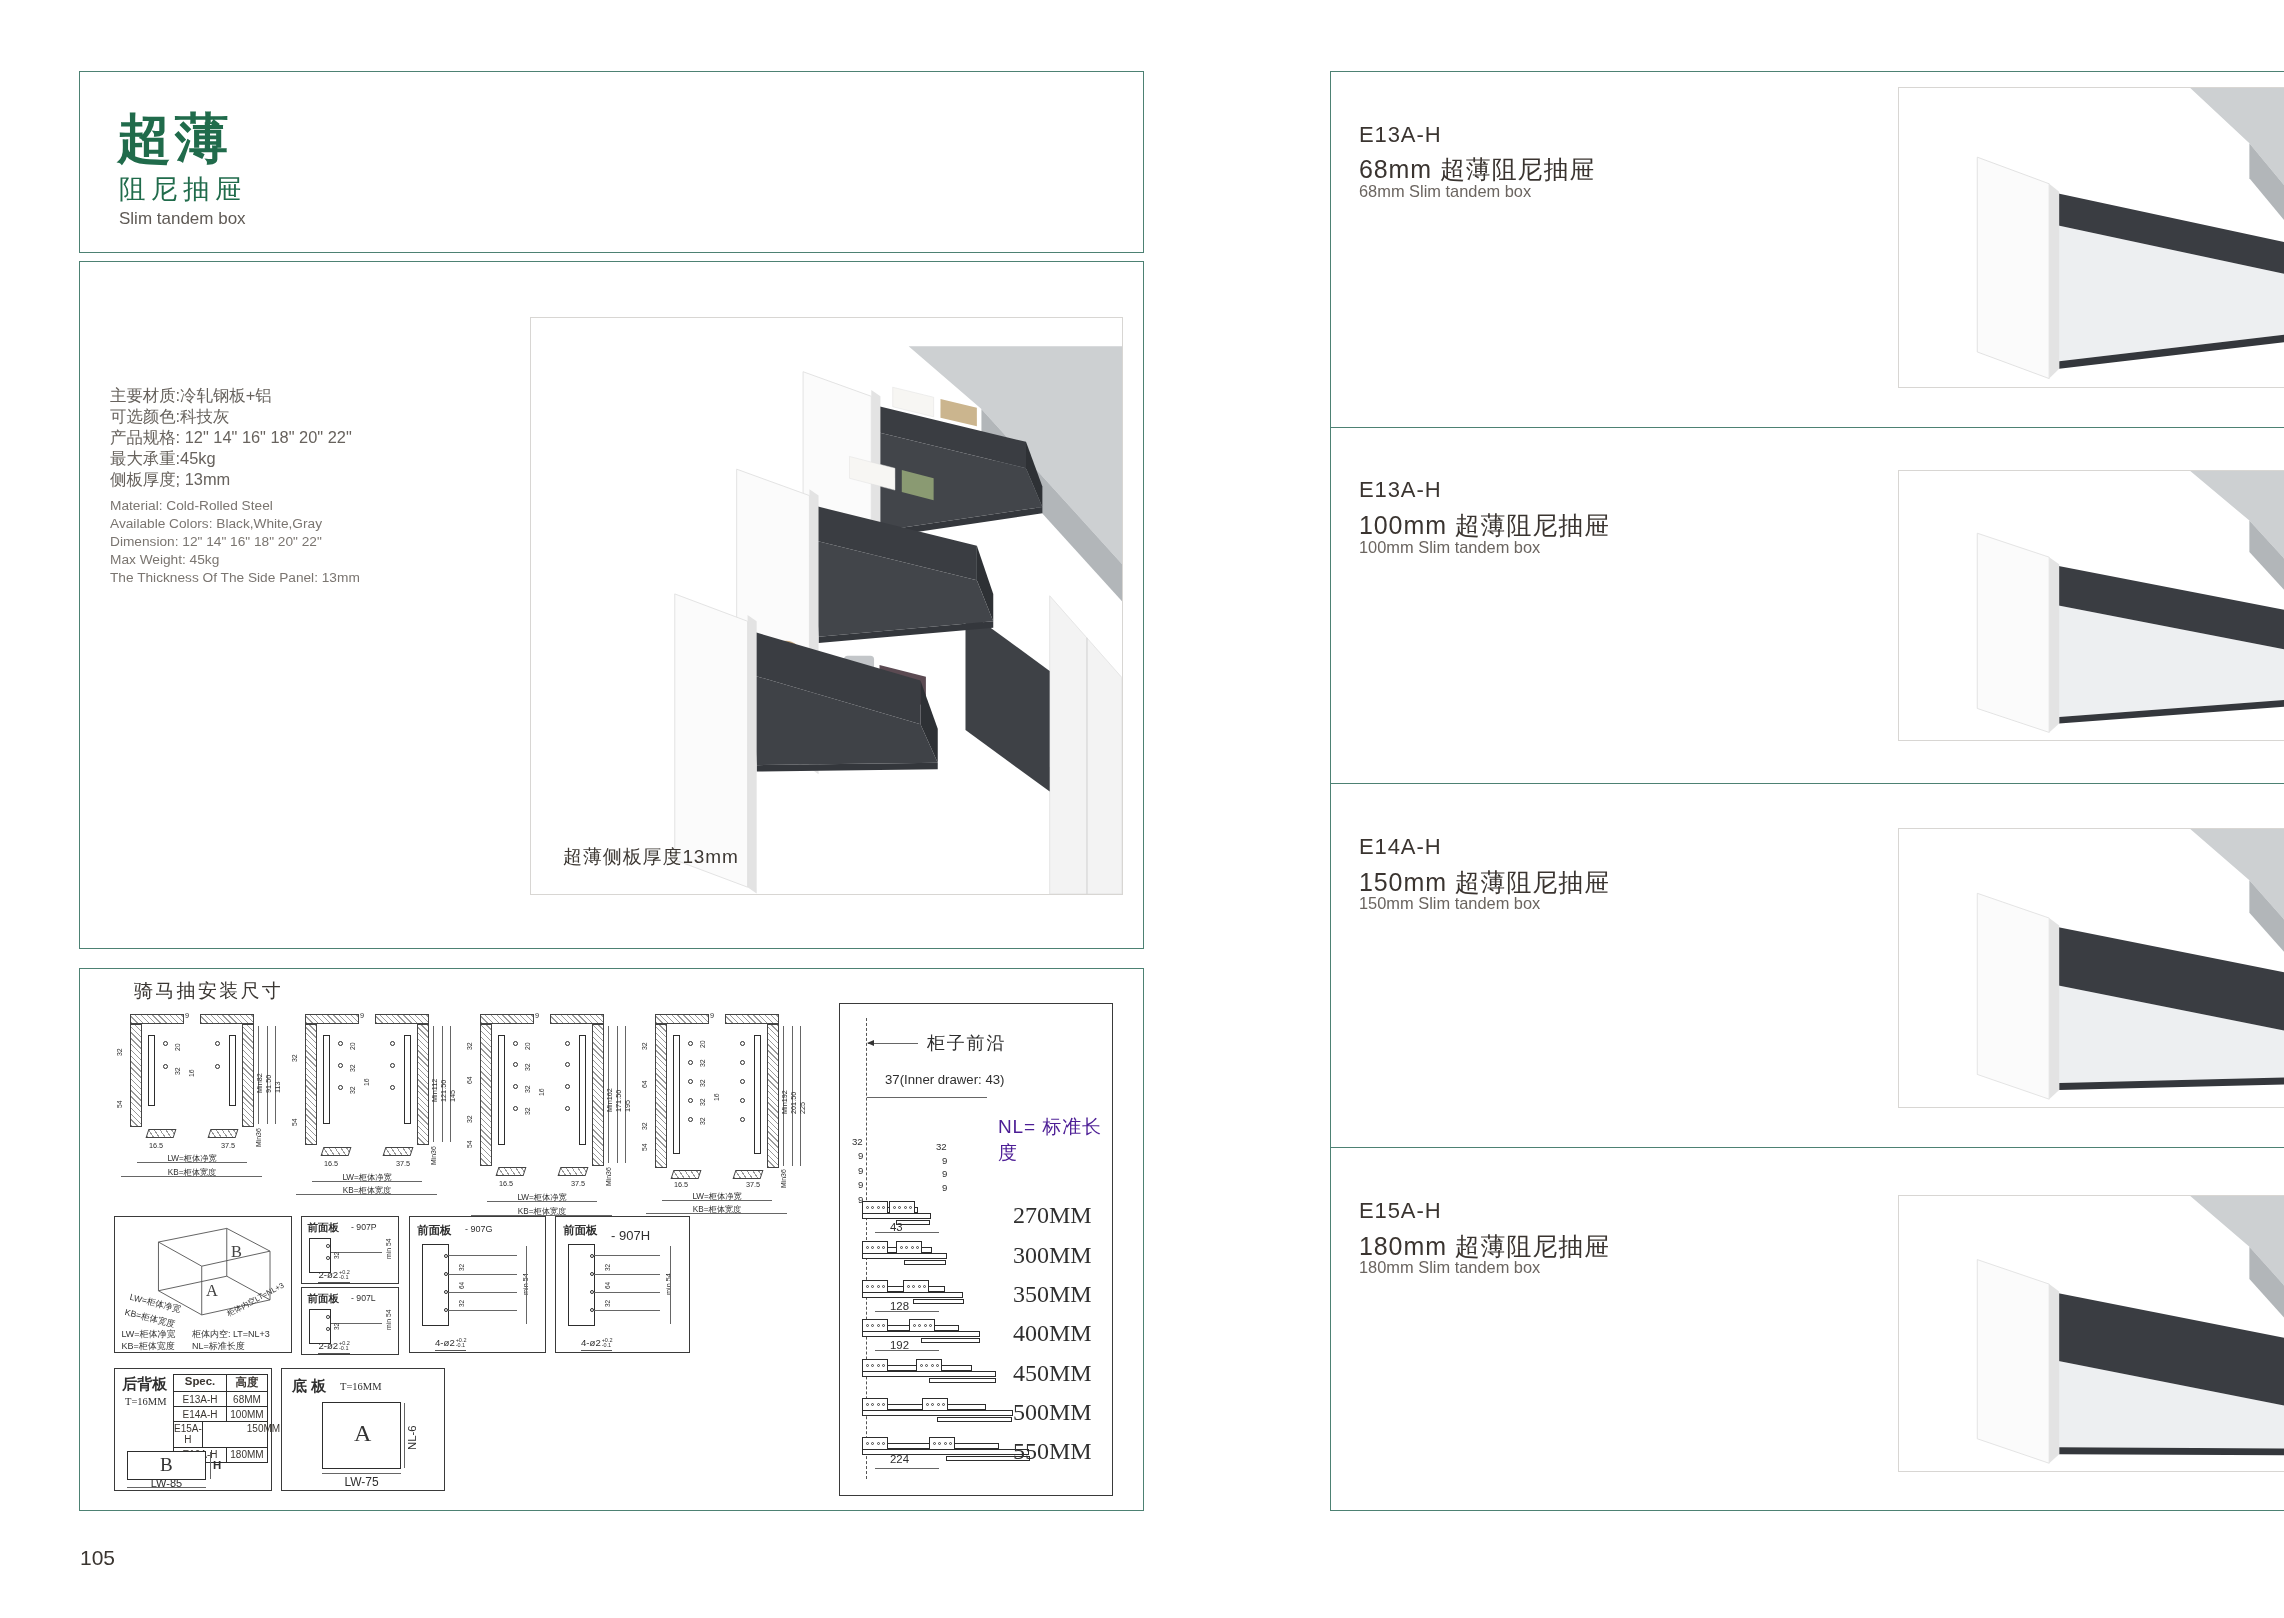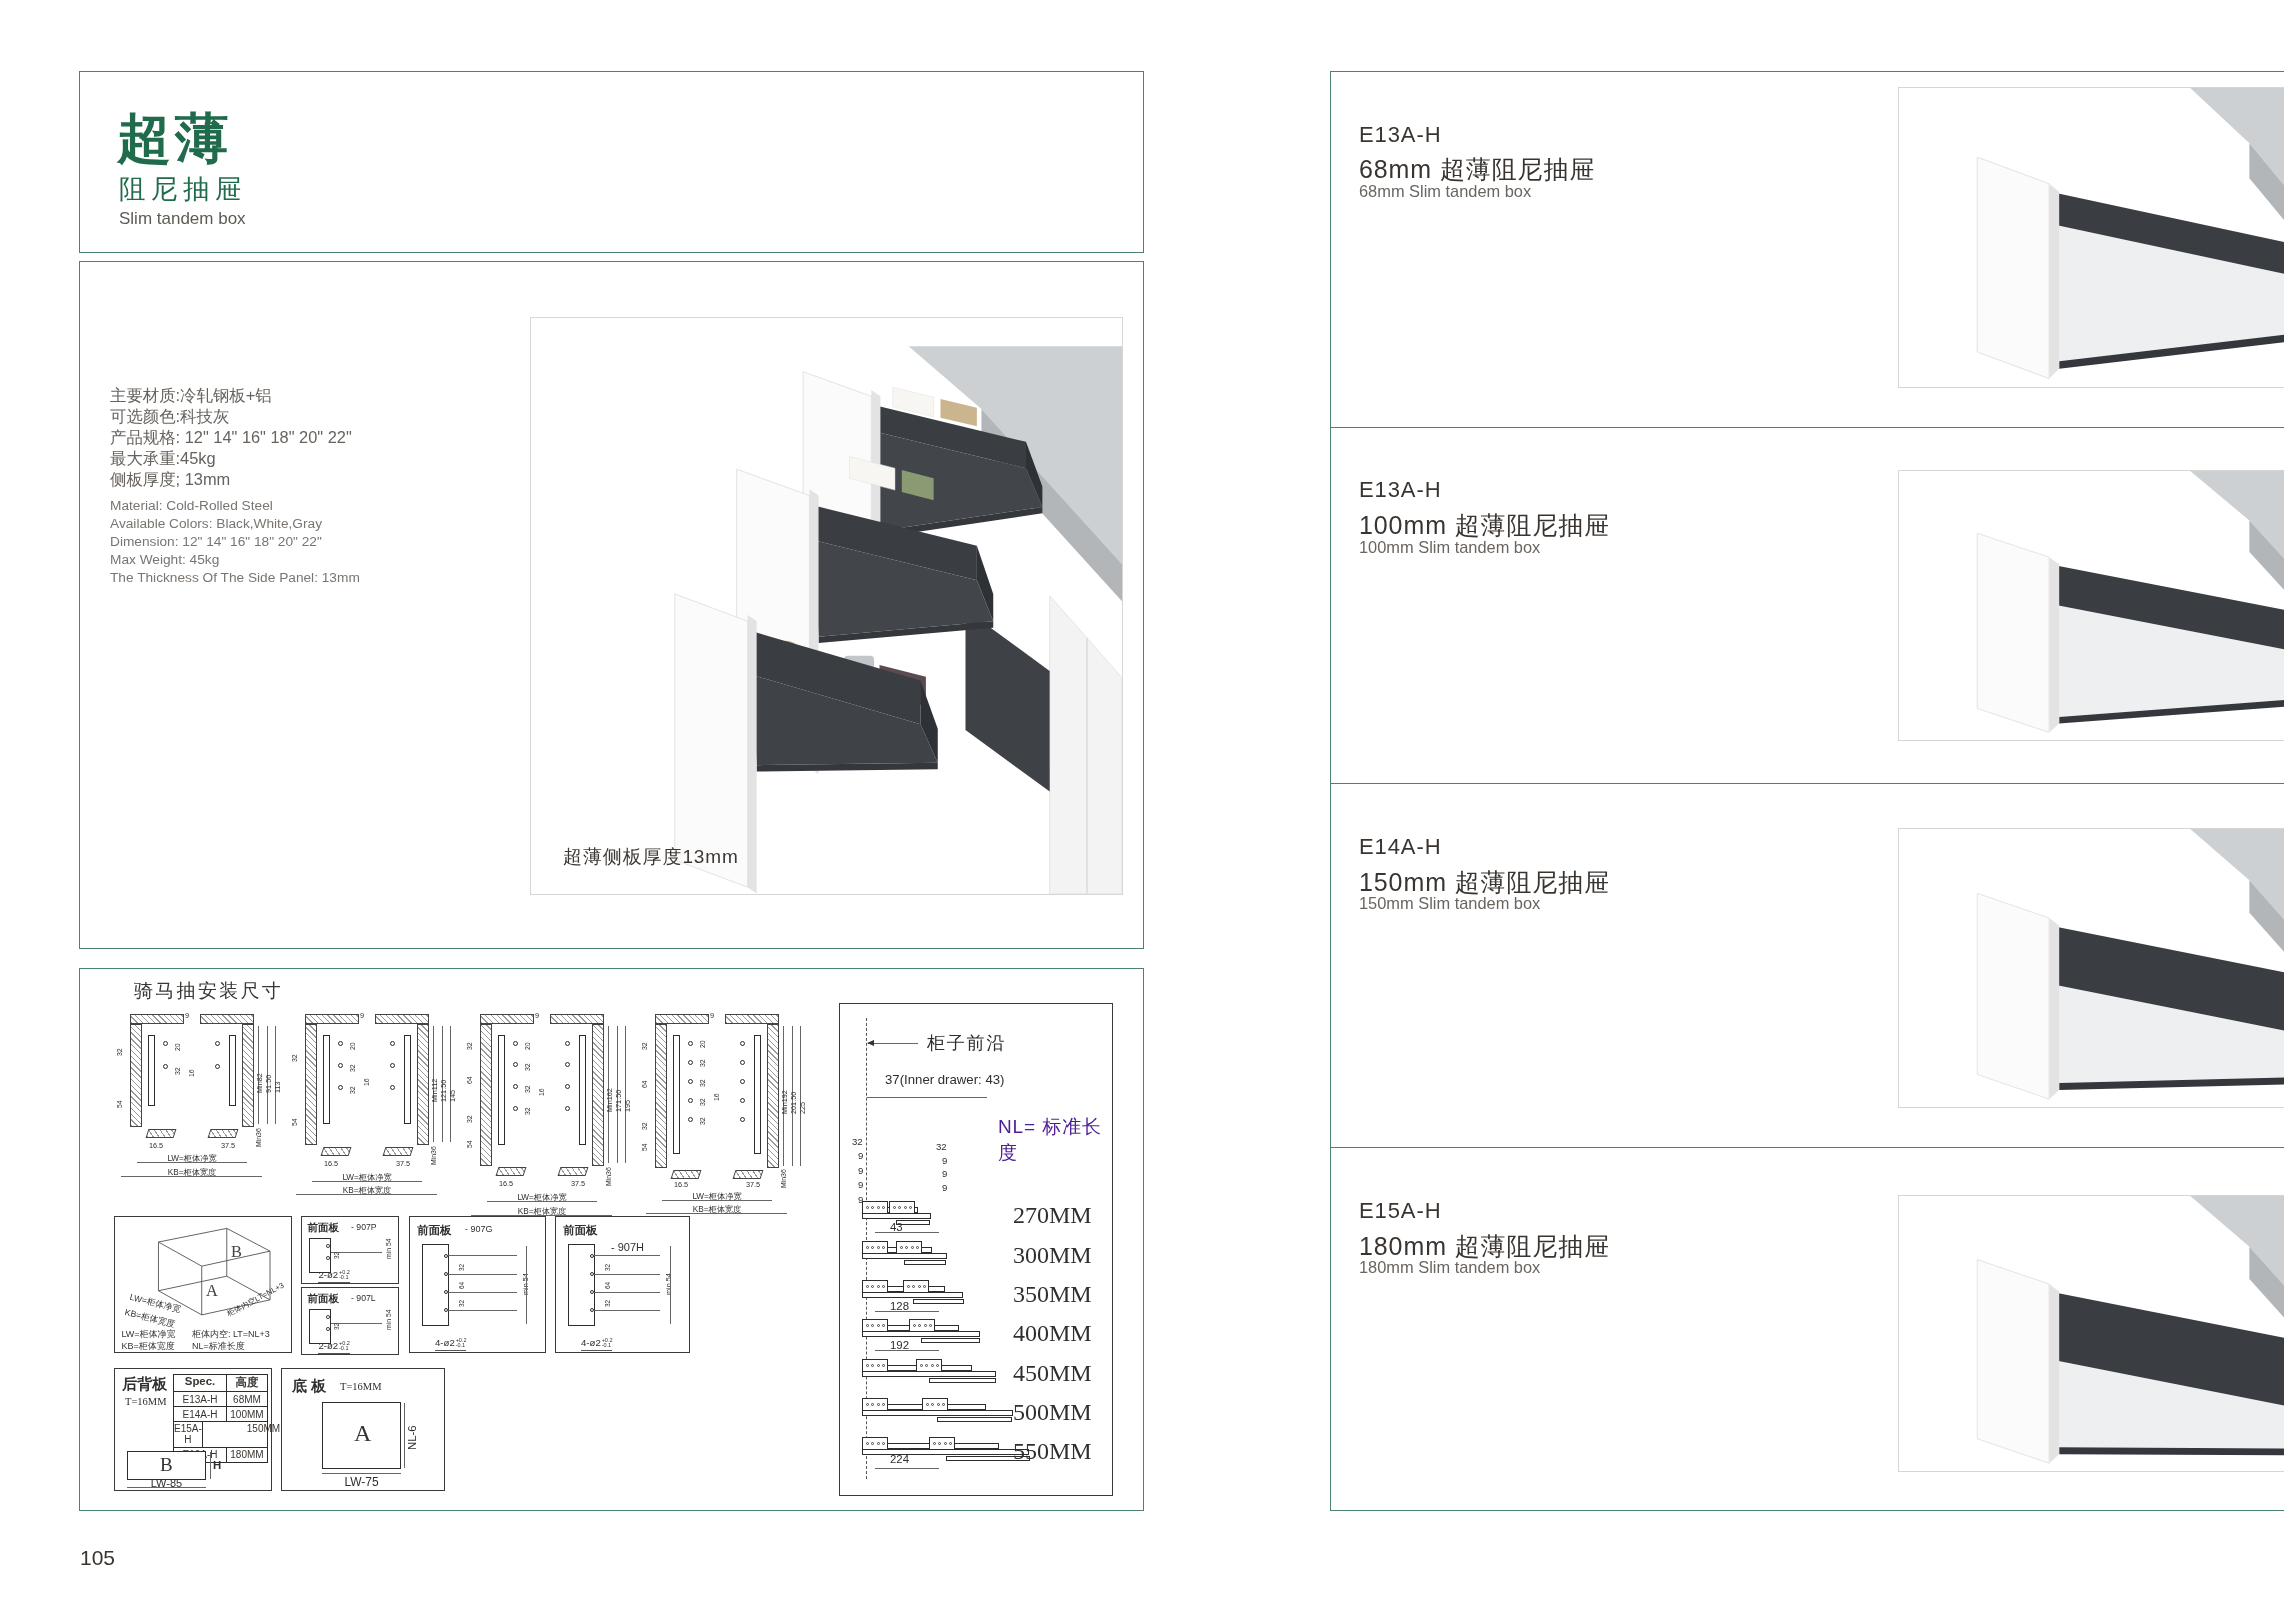--- a/index.html
+++ b/index.html
@@ -303,21 +303,21 @@
         <div style="position: absolute; background: rgb(102, 102, 102); left: 38px; top: 93px; width: 69px; height: 0.5px;"></div>
         <div style="position: absolute; left: 48px; top: 54px; transform: rotate(-90deg); transform-origin: left top; white-space: nowrap; font-size: 6.4px; color: rgb(47, 47, 47);">32</div>
         <div style="position: absolute; left: 48px; top: 72px; transform: rotate(-90deg); transform-origin: left top; white-space: nowrap; font-size: 6.4px; color: rgb(47, 47, 47);">64</div>
         <div style="position: absolute; left: 48px; top: 90px; transform: rotate(-90deg); transform-origin: left top; white-space: nowrap; font-size: 6.4px; color: rgb(47, 47, 47);">32</div>
         <div style="position: absolute; left: 111px; top: 78px; transform: rotate(-90deg); transform-origin: left top; white-space: nowrap; font-size: 7.3px; color: rgb(47, 47, 47);">min 54</div>
         <div style="position: absolute; background: rgb(102, 102, 102); left: 116px; top: 29px; width: 0.5px; height: 78px;"></div>
         <div style="position: absolute; left: 25px; top: 120px; font-size: 9.6px; color: rgb(47, 47, 47); white-space: nowrap; border-bottom: 0.5px solid rgb(85, 85, 85); padding-bottom: 0.9px;"><div style="display: inline;">4-ø2</div><div style="display: inline-block; vertical-align: middle; line-height: 5.5px; font-size: 5.5px; margin-left: 0.9px;"><div>+0.2</div><div>-0.1</div></div></div>
       </div>
       <div style="position: absolute; left: 555px; top: 1216px; width: 135px; height: 137px; border: 0.9px solid rgb(58, 58, 58); background: rgb(255, 255, 255); box-sizing: border-box;">
         <div style="position: absolute; left: 7.3px; top: 5.5px; font-size: 11.4px; color: rgb(47, 47, 47); font-weight: bold;">前面板</div>
-        <div style="position: absolute; left: 55px; top: 24px; font-size: 11px; color: rgb(47, 47, 47);">- 907H</div>
+        <div style="position: absolute; left: 55px; top: 11px; font-size: 13px; color: rgb(47, 47, 47);">- 907H</div>
         <div style="position: absolute; border: 0.7px solid rgb(45, 45, 45); background: rgb(255, 255, 255); box-sizing: border-box; left: 12px; top: 26.5px; width: 26.5px; height: 82px;"></div>
         <div style="position: absolute; border: 0.7px solid rgb(45, 45, 45); border-radius: 50%; background: rgb(255, 255, 255); box-sizing: border-box; left: 34px; top: 37px; width: 4.1px; height: 4.1px;"></div>
         <div style="position: absolute; background: rgb(102, 102, 102); left: 38px; top: 38px; width: 66px; height: 0.5px;"></div>
         <div style="position: absolute; border: 0.7px solid rgb(45, 45, 45); border-radius: 50%; background: rgb(255, 255, 255); box-sizing: border-box; left: 34px; top: 55px; width: 4.1px; height: 4.1px;"></div>
         <div style="position: absolute; background: rgb(102, 102, 102); left: 38px; top: 57px; width: 66px; height: 0.5px;"></div>
         <div style="position: absolute; border: 0.7px solid rgb(45, 45, 45); border-radius: 50%; background: rgb(255, 255, 255); box-sizing: border-box; left: 34px; top: 73px; width: 4.1px; height: 4.1px;"></div>
         <div style="position: absolute; background: rgb(102, 102, 102); left: 38px; top: 75px; width: 66px; height: 0.5px;"></div>
         <div style="position: absolute; border: 0.7px solid rgb(45, 45, 45); border-radius: 50%; background: rgb(255, 255, 255); box-sizing: border-box; left: 34px; top: 91px; width: 4.1px; height: 4.1px;"></div>
         <div style="position: absolute; background: rgb(102, 102, 102); left: 38px; top: 93px; width: 66px; height: 0.5px;"></div>
         <div style="position: absolute; left: 48px; top: 54px; transform: rotate(-90deg); transform-origin: left top; white-space: nowrap; font-size: 6.4px; color: rgb(47, 47, 47);">32</div>

